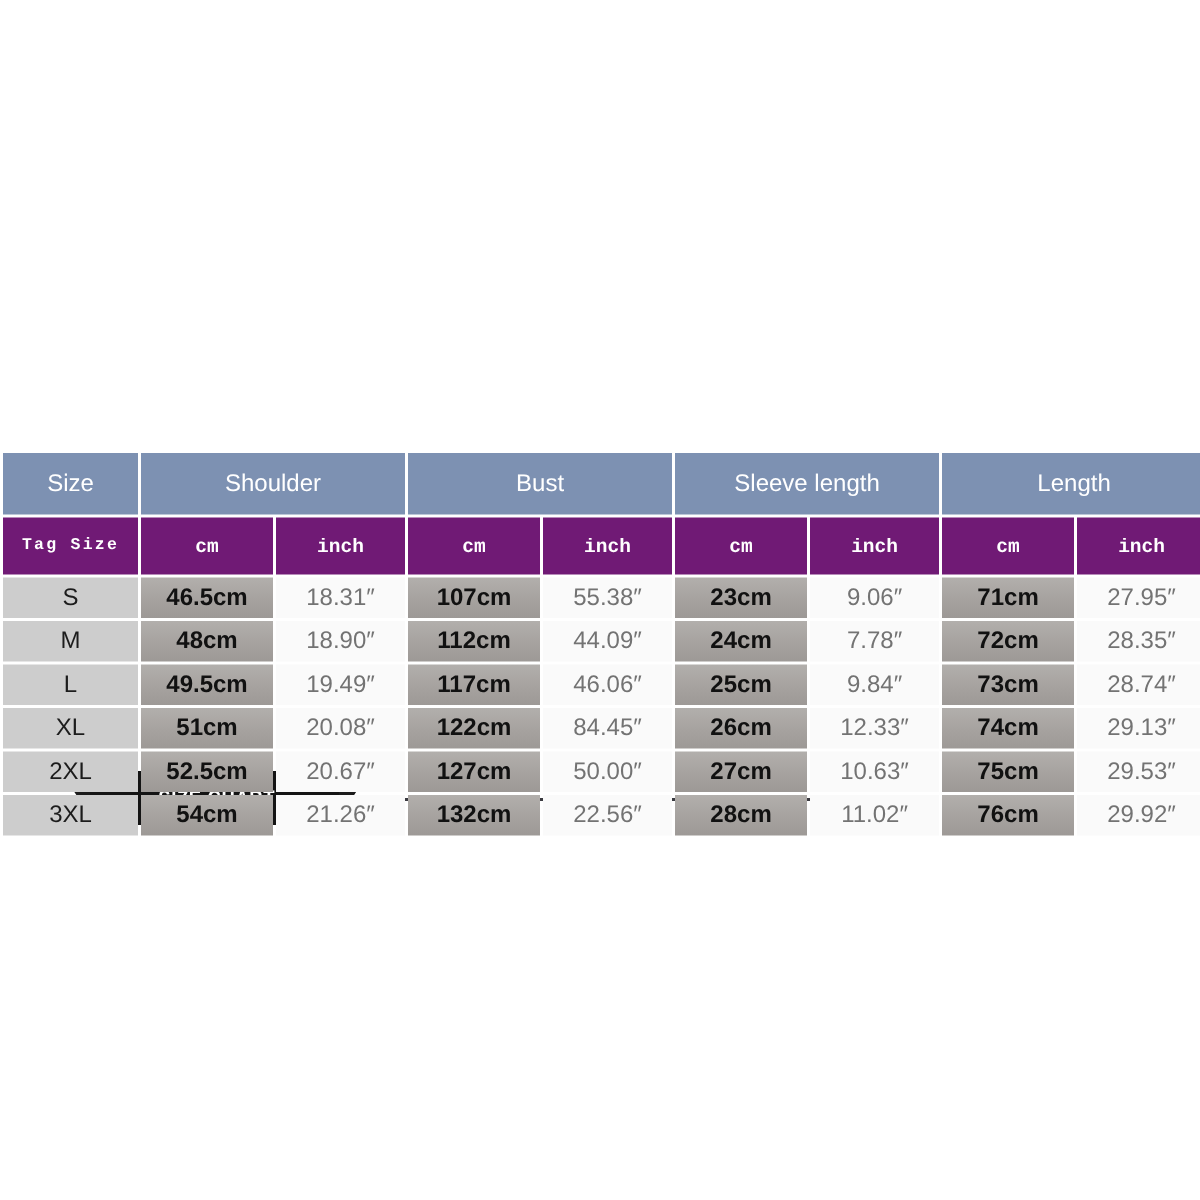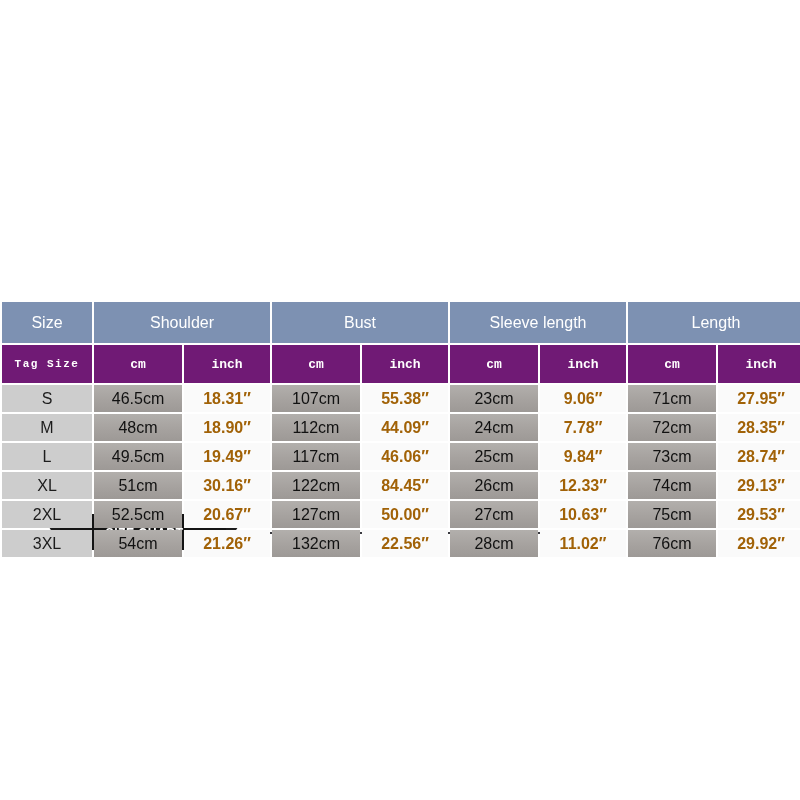--- a/index.html
+++ b/index.html
@@ -125,28 +125,28 @@
     color: #1c1c1c;
     height: 27px;
     font-size: 16px;
     font-weight: 400;
   }
   .cell-cm {
     background: linear-gradient(to bottom, #b2afac 0%, #a6a29f 55%, #9d9996 100%);
     color: #111111;
     height: 27px;
     font-size: 16px;
-    font-weight: 400;
+    font-weight: 700;
   }
   .cell-inch {
     background: #fafafa;
-    color: #a16207;
+    color: #737373;
     height: 27px;
     font-size: 16px;
-    font-weight: 700;
+    font-weight: 400;
   }
 
   
   col.c-size  { width: 90px; }
   col.c-cm    { width: 88px; }
   col.c-inch  { width: 86px; }
 </style>
 </head>
 <body>
 
@@ -223,21 +223,21 @@
       <td class="cell-cm">117cm</td>
       <td class="cell-inch">46.06″</td>
       <td class="cell-cm">25cm</td>
       <td class="cell-inch">9.84″</td>
       <td class="cell-cm">73cm</td>
       <td class="cell-inch">28.74″</td>
     </tr>
     <tr>
       <td class="cell-size">XL</td>
       <td class="cell-cm">51cm</td>
-      <td class="cell-inch">30.16″</td>
+      <td class="cell-inch">20.08″</td>
       <td class="cell-cm">122cm</td>
       <td class="cell-inch">84.45″</td>
       <td class="cell-cm">26cm</td>
       <td class="cell-inch">12.33″</td>
       <td class="cell-cm">74cm</td>
       <td class="cell-inch">29.13″</td>
     </tr>
     <tr>
       <td class="cell-size">2XL</td>
       <td class="cell-cm">52.5cm</td>

